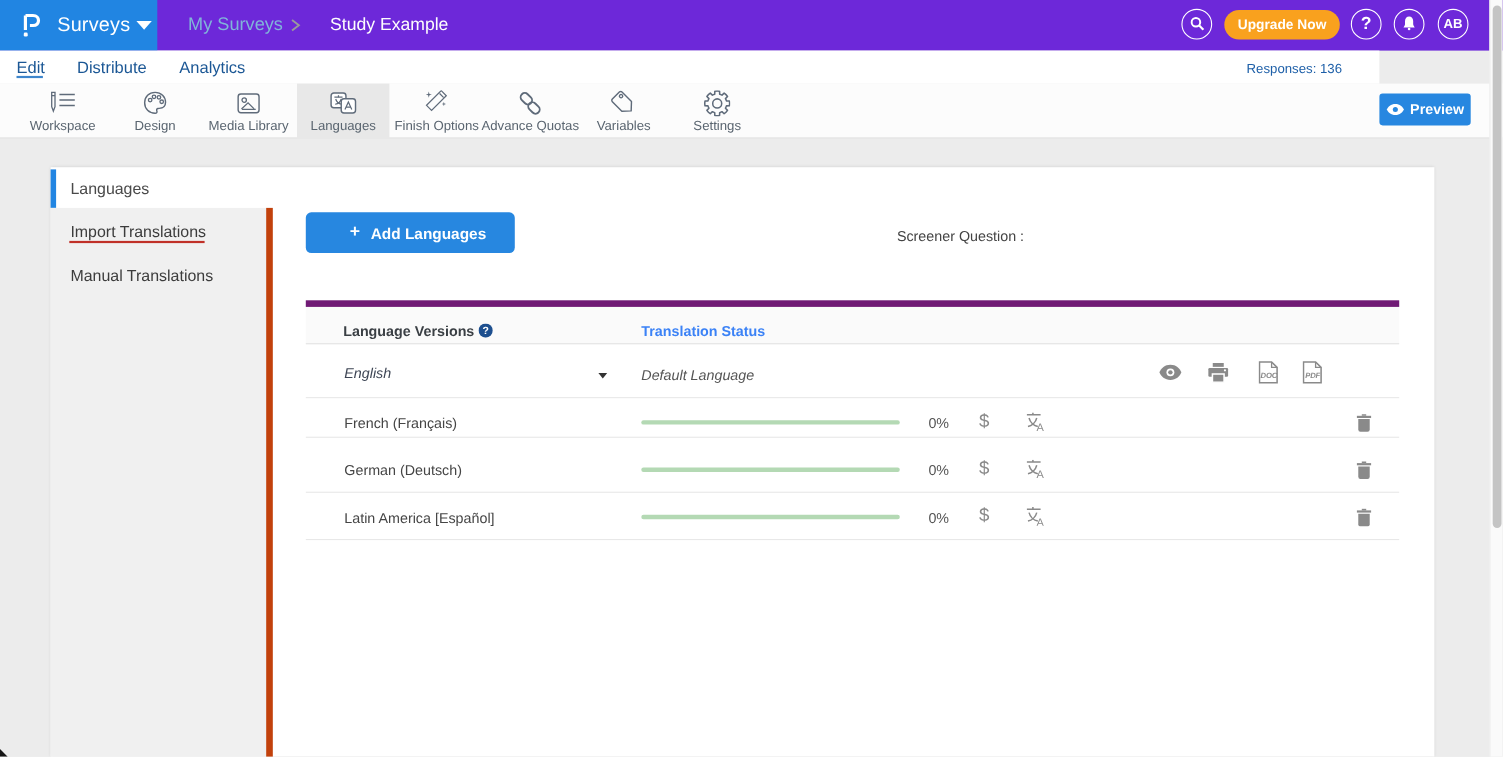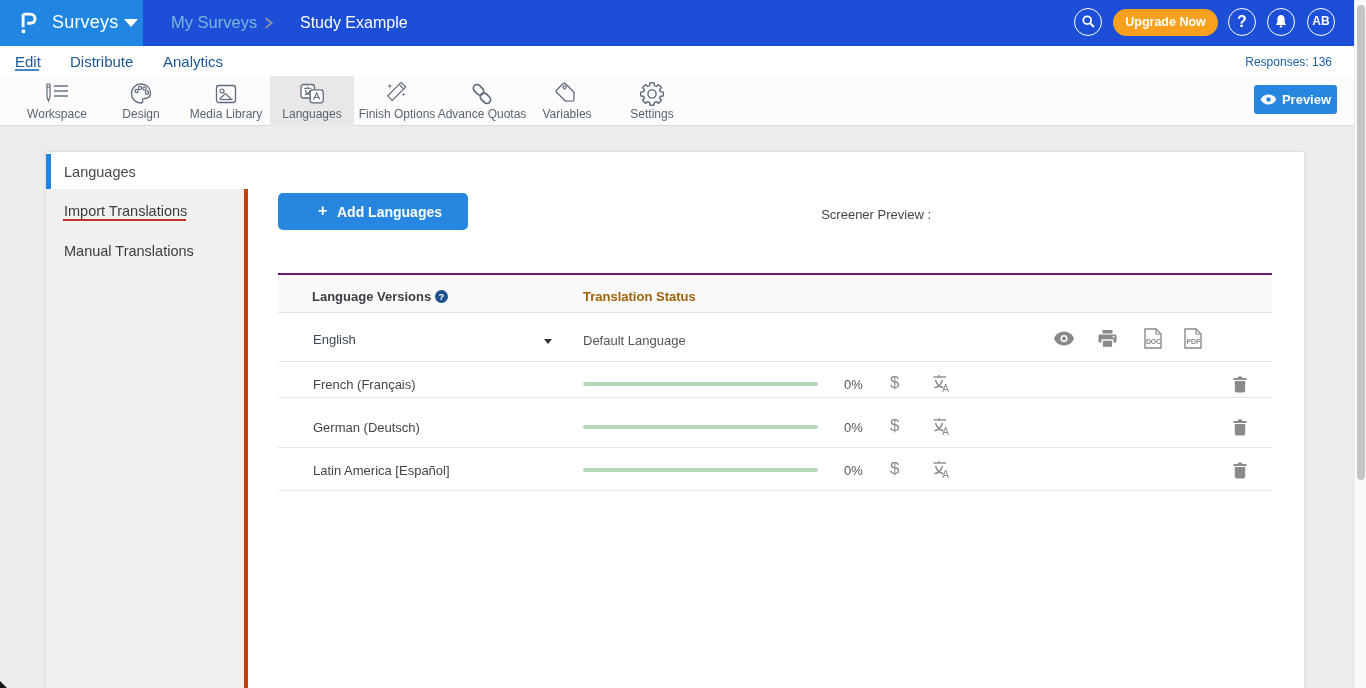--- a/index.html
+++ b/index.html
@@ -1,32 +1,32 @@
 <!DOCTYPE html>
 <html><head>
 <meta charset="utf-8">
 <style>
 * { margin:0; padding:0; box-sizing:border-box; }
 html,body { width:1366px; height:688px; overflow:hidden; font-family:"Liberation Sans", sans-serif; }
 body { position:relative; background:#ececec; }
 .abs { position:absolute; }
 
 
-#topbar { position:absolute; left:0; top:0; width:1366px; height:46px; background:#1d4ed8; }
+#topbar { position:absolute; left:0; top:0; width:1366px; height:46px; background:#6d28d9; }
 #logoBlock { position:absolute; left:0; top:0; width:143px; height:46px; background:#2185e2; }
 #logoBlock svg { position:absolute; left:21px; top:12px; }
 #surveysTxt { position:absolute; left:52px; top:12px; color:#fff; font-size:18px; letter-spacing:0.2px; }
 #surveysCaret { position:absolute; left:124px; top:19px; width:0; height:0; border-left:7px solid transparent; border-right:7px solid transparent; border-top:8px solid #fff; }
 #crumb1 { position:absolute; left:171px; top:13px; color:#80b5d9; font-size:16.5px; }
 #crumb2 { position:absolute; left:300px; top:14px; color:#fdfdfd; font-size:16px; }
 .circleBtn { position:absolute; top:8px; width:28px; height:28px; border:1.6px solid #fff; border-radius:50%; color:#fff; text-align:center; }
 #upgradeBtn { position:absolute; left:1113px; top:9px; width:105px; height:27px; background:#f9a11e; border-radius:14px; color:#fff; font-size:12.5px; font-weight:bold; text-align:center; line-height:27px; }
 
 
-#navrow { position:absolute; left:0; top:46px; width:1366px; height:30px; background:#fff; }
+#navrow { position:absolute; left:0; top:46px; width:1254px; height:30px; background:#fff; }
 .navtab { position:absolute; top:7px; font-size:15px; color:#1b5795; }
 #tabEdit { left:15px; }
 #editUnderline { position:absolute; left:15px; top:23px; width:24px; height:2px; background:#3d85cc; }
 #tabDist { left:70px; }
 #tabAna { left:163px; }
 #tabInt { left:250px;margin-top:44px; }
 #responses { position:absolute; top:9px; right:34px; font-size:12px; color:#1d5fa8; }
 
 
 #toolbar { position:absolute; left:0; top:76px; width:1366px; height:50px; background:#fcfcfc; border-bottom:1px solid #dadada; }
@@ -37,39 +37,39 @@
 #urlbox { position:absolute; left:977px; top:9px; width:264px; height:29px; background:#fff; border:1px solid #c9c9c9; border-radius:3px; }
 #urlbox .urltext { position:absolute; left:9px; top:7px; font-size:12.5px; color:#3a3a3a; white-space:nowrap; overflow:hidden; width:222px; }
 #urlpencil { position:absolute; right:0; top:0; width:33px; height:27px; background:#ececec; border-left:1px solid #d4d4d4; border-radius:0 3px 3px 0; }
 #previewBtn { position:absolute; left:1254px; top:9px; width:83px; height:29px; background:#2787e0; border-radius:3px; color:#fff; font-size:13px; font-weight:bold; text-align:center; line-height:29px; }
 
 
 #content { position:absolute; left:0; top:126px; width:1366px; height:562px; background:#ececec; }
 #card { position:absolute; left:46px; top:26px; width:1258px; height:536px; background:#fff; box-shadow:0 0 3px rgba(0,0,0,0.12); }
 #blueBar { position:absolute; left:0; top:2px; width:5px; height:35px; background:#2185e2; }
 #cardTitle { position:absolute; left:18px; top:12px; font-size:14.5px; color:#4a4a4a; }
-#sidebar { position:absolute; left:0; top:37px; width:202px; height:499px; background:#f0f0f0; border-right:4px solid #c2410c; }
+#sidebar { position:absolute; left:0; top:37px; width:202px; height:499px; background:#f0f0f0; border-right:6px solid #c2410c; }
 #impTr { position:absolute; left:18px; top:14px; font-size:14.5px; color:#3c3c3c; }
 #impUnderline { position:absolute; left:17px; top:30px; width:123px; height:2px; background:#c03028; }
 #manTr { position:absolute; left:18px; top:54px; font-size:14.5px; color:#3c3c3c; }
 
 #addBtn { position:absolute; left:232px; top:41px; width:190px; height:37px; background:#2787e0; border-radius:5px; color:#fff; }
 #addBtn span.plus { position:absolute; left:40px; top:9px; font-size:16px; font-weight:bold; }
 #addBtn span.lbl { position:absolute; left:59px; top:11px; font-size:14px; font-weight:bold; }
 #screenerLbl { position:absolute; left:660px; top:55px; width:225px; font-size:13px; color:#444; text-align:right; }
 #screenerSel { position:absolute; left:904px; top:42px; width:322px; height:37px; background:#f0f0f0; border-bottom:1px solid #9a9a9a; }
 #screenerSel span { position:absolute; left:15px; top:11px; font-size:13px; color:#333; }
 
 
 #tbl { position:absolute; left:232px; top:121px; width:994px; }
-#thead { position:absolute; left:0; top:0; width:994px; height:40px; background:#fafafa; border-top:2px solid #701a75; border-bottom:1px solid #e3e3e3; }
+#thead { position:absolute; left:0; top:0; width:994px; height:40px; background:#fafafa; border-top:6px solid #701a75; border-bottom:1px solid #e3e3e3; }
 #thead .h1 { position:absolute; left:34px; top:14px; font-size:13px; font-weight:bold; color:#3a3f44; }
-#thead .h2 { position:absolute; left:305px; top:14px; font-size:13px; font-weight:bold; color:#a16207; }
+#thead .h2 { position:absolute; left:305px; top:14px; font-size:13px; font-weight:bold; color:#3b82f6; }
 .row { position:absolute; left:0; width:994px; border-bottom:1px solid #e8e8e8; }
-#rowEn { top:41px; height:48px; }
+#rowEn { top:41px; height:48px;font-style:italic; }
 #rowFr { top:90px; height:35px; }
 #rowDe { top:133px; height:42px; }
 #rowEs { top:176px; height:42px; }
 .lname { position:absolute; left:35px; font-size:13px; color:#454545; }
 .defLang { position:absolute; left:305px; top:19px; font-size:13px; color:#555; }
 .enCaret { position:absolute; left:266px; top:25px; width:0; height:0; border-left:4.5px solid transparent; border-right:4.5px solid transparent; border-top:5.5px solid #333; }
 .pbar { position:absolute; left:305px; top:19px; width:235px; height:4px; background:#b4d9b4; border-radius:2px; }
 .pct { position:absolute; left:566px; top:14px; font-size:13px; color:#555; }
 .dollar { position:absolute; left:612px; top:10px; font-size:17px; color:#8a8a8a; }
 .transIc { position:absolute; left:655px; top:12px; }
@@ -235,21 +235,21 @@
     <div id="sidebar">
       <span id="impTr">Import Translations</span>
       <div id="impUnderline"></div>
       <span id="manTr">Manual Translations</span>
     </div>
 
     <div id="addBtn">
         <span class="plus">+</span>
         <span class="lbl">Add Languages</span>
       </div>
-    <span id="screenerLbl">Screener Preview :</span>
+    <span id="screenerLbl">Screener Question :</span>
 
     <div id="tbl">
       <div id="thead">
         <span class="h1">Language Versions
           <svg width="13" height="13" viewBox="0 0 13 13" style="vertical-align:-2px;">
             <circle cx="6.5" cy="6.5" r="6.5" fill="#1d4f8f"></circle>
             <text x="6.5" y="9.8" font-size="9.5" font-weight="bold" fill="#fff" text-anchor="middle">?</text>
           </svg>
         </span>
         <span class="h2">Translation Status</span>

